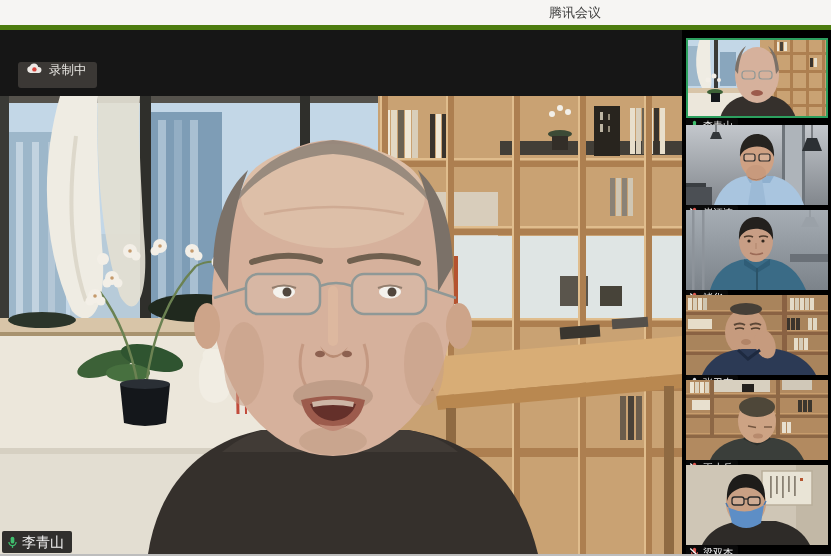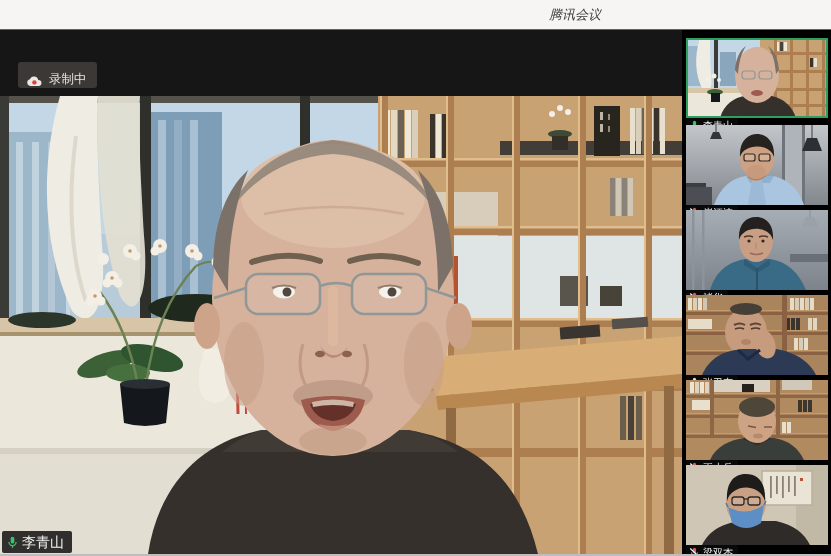--- a/index.html
+++ b/index.html
@@ -4,35 +4,35 @@
 <style>
   html,body{margin:0;padding:0;}
   body{
     width:831px;height:556px;position:relative;overflow:hidden;
     background:#111;font-family:"Liberation Sans","DejaVu Sans",sans-serif;
     -webkit-font-smoothing:antialiased;
   }
   
   .titlebar{
     position:absolute;left:0;top:0;width:831px;height:30px;
-    background:#f6f5f3;border-bottom:1px solid #4d7c0f;box-sizing:border-box;font-style:italic;
+    background:#f6f5f3;border-bottom:5px solid #4d7c0f;box-sizing:border-box;
   }
   .titlebar .title{
     position:absolute;left:575px;top:50%;transform:translate(-50%,-50%);
     font-size:13px;color:#3d3d3d;white-space:nowrap;
   }
   
   .main-area{
     position:absolute;left:0;top:30px;width:682px;bottom:0;
     background:#161616;overflow:hidden;
   }
   .main-video{position:absolute;left:0;top:66px;width:682px;height:458px;display:block;}
   .rec-badge{
     position:absolute;left:18px;top:32px;height:26px;
-    display:flex;align-items:flex-end;gap:6px;padding:0 10px 0 8px;
+    display:flex;align-items:flex-start;gap:6px;padding:0 10px 0 8px;
     background:#3b3835;border-radius:3px;
   }
   .rec-badge .rec-text{font-size:12.5px;color:#e8e6e2;}
   
   .vlabel{
     position:absolute;display:flex;align-items:center;gap:3px;
     background:rgba(12,12,12,.74);color:#f2f2f2;line-height:1;
     padding:2px 5px 2px 3px;border-radius:2px;font-size:10px;white-space:nowrap;
   }
   .main-label{left:2px;bottom:3px;font-size:14px;padding:4px 8px 4px 4px;background:rgba(8,8,8,.82);border-radius:2px;}

